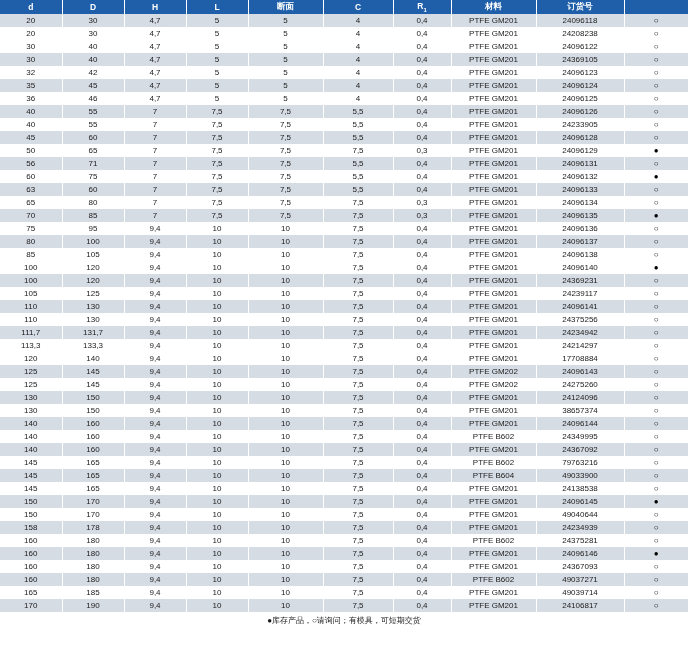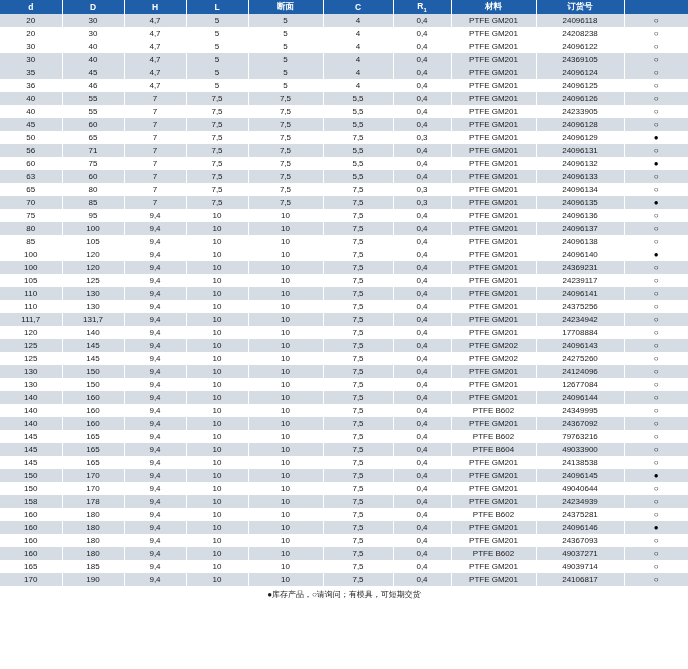--- a/index.html
+++ b/index.html
@@ -140,20 +140,32 @@
         <td>40</td>
         <td>4,7</td>
         <td>5</td>
         <td>5</td>
         <td>4</td>
         <td>0,4</td>
         <td>PTFE GM201</td>
         <td>24369105</td>
         <td class="dot">○</td>
       </tr>
+      <tr class="plain">
+        <td>32</td>
+        <td>42</td>
+        <td>4,7</td>
+        <td>5</td>
+        <td>5</td>
+        <td>4</td>
+        <td>0,4</td>
+        <td>PTFE GM201</td>
+        <td>24096123</td>
+        <td class="dot">○</td>
+      </tr>
       <tr class="shade">
         <td>35</td>
         <td>45</td>
         <td>4,7</td>
         <td>5</td>
         <td>5</td>
         <td>4</td>
         <td>0,4</td>
         <td>PTFE GM201</td>
         <td>24096124</td>
@@ -381,20 +393,32 @@
         <td>9,4</td>
         <td>10</td>
         <td>10</td>
         <td>7,5</td>
         <td>0,4</td>
         <td>PTFE GM201</td>
         <td>24234942</td>
         <td class="dot">○</td>
       </tr>
       <tr class="plain">
+        <td>113,3</td>
+        <td>133,3</td>
+        <td>9,4</td>
+        <td>10</td>
+        <td>10</td>
+        <td>7,5</td>
+        <td>0,4</td>
+        <td>PTFE GM201</td>
+        <td>24214297</td>
+        <td class="dot">○</td>
+      </tr>
+      <tr class="plain">
         <td>120</td>
         <td>140</td>
         <td>9,4</td>
         <td>10</td>
         <td>10</td>
         <td>7,5</td>
         <td>0,4</td>
         <td>PTFE GM201</td>
         <td>17708884</td>
         <td class="dot">○</td>
@@ -437,21 +461,21 @@
       </tr>
       <tr class="plain">
         <td>130</td>
         <td>150</td>
         <td>9,4</td>
         <td>10</td>
         <td>10</td>
         <td>7,5</td>
         <td>0,4</td>
         <td>PTFE GM201</td>
-        <td>12677084</td>
+        <td>38657374</td>
         <td class="dot">○</td>
       </tr>
       <tr class="shade">
         <td>140</td>
         <td>160</td>
         <td>9,4</td>
         <td>10</td>
         <td>10</td>
         <td>7,5</td>
         <td>0,4</td>

